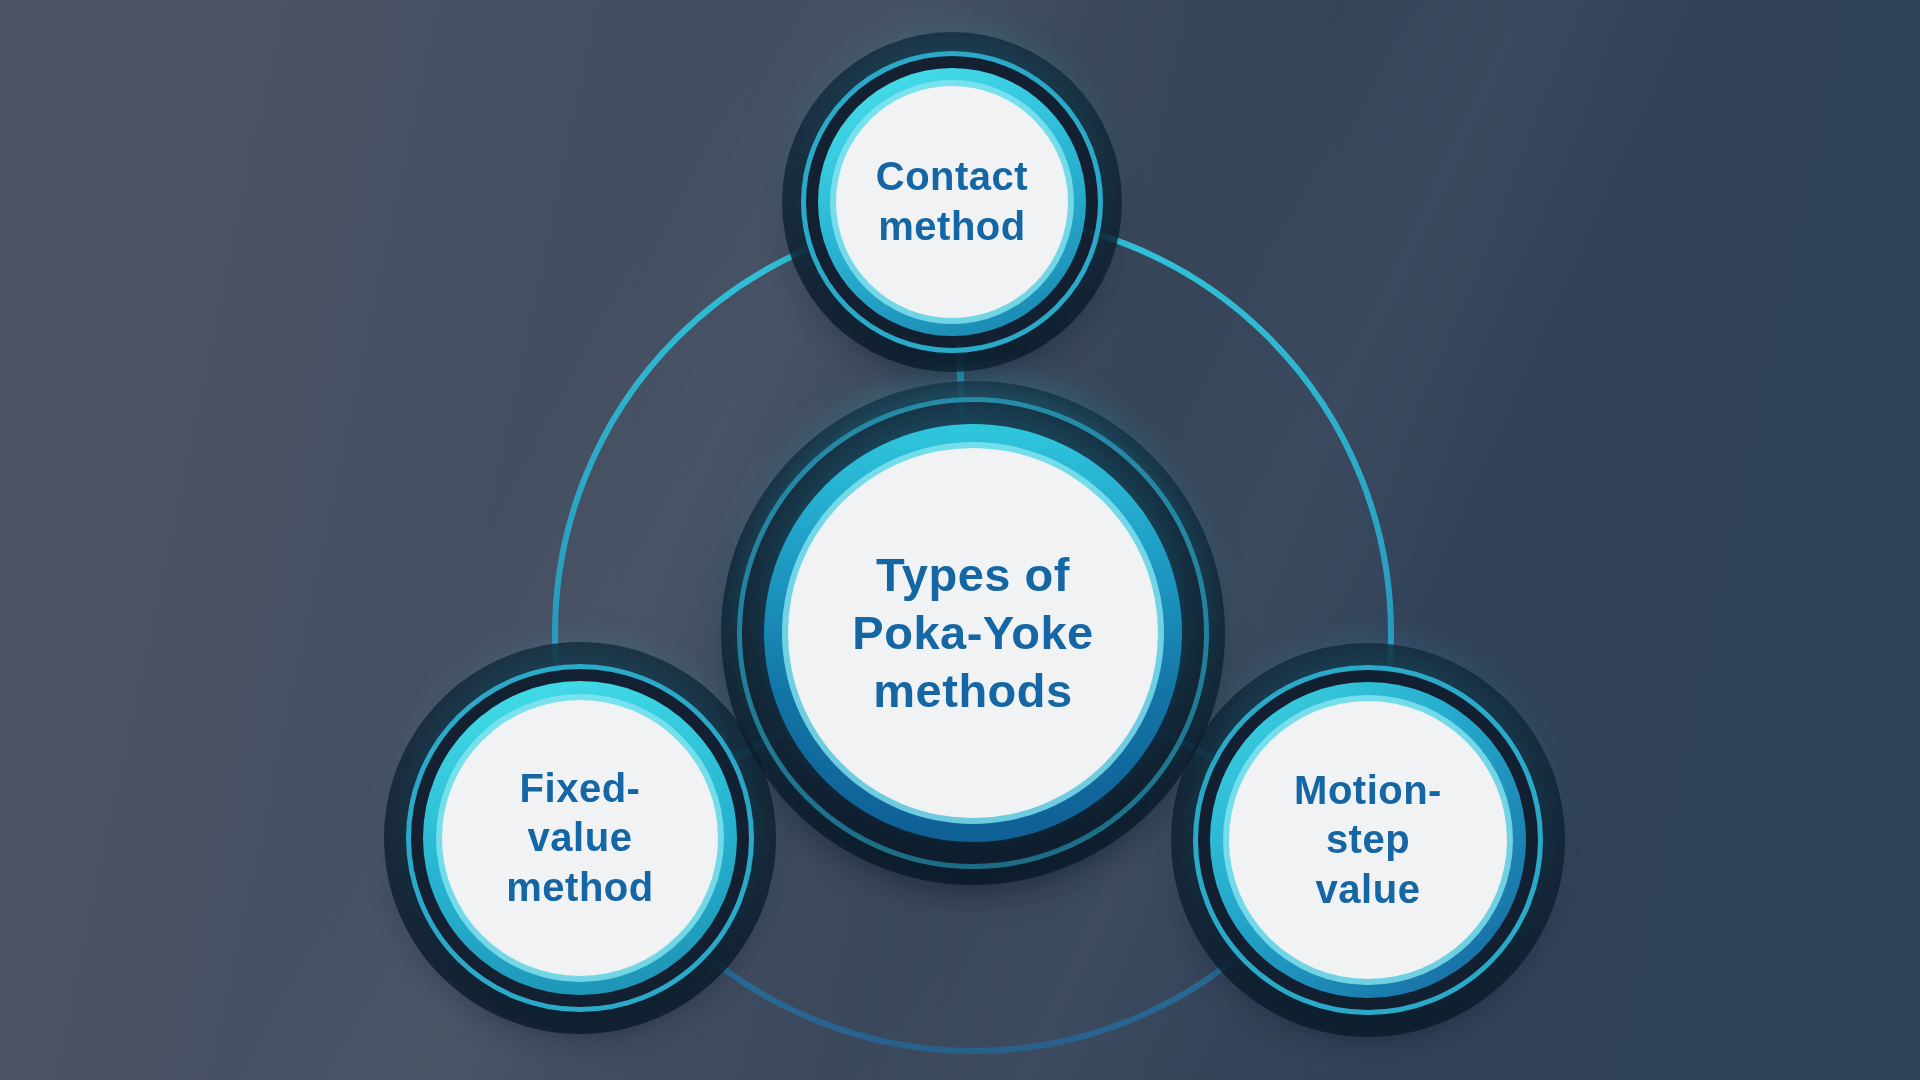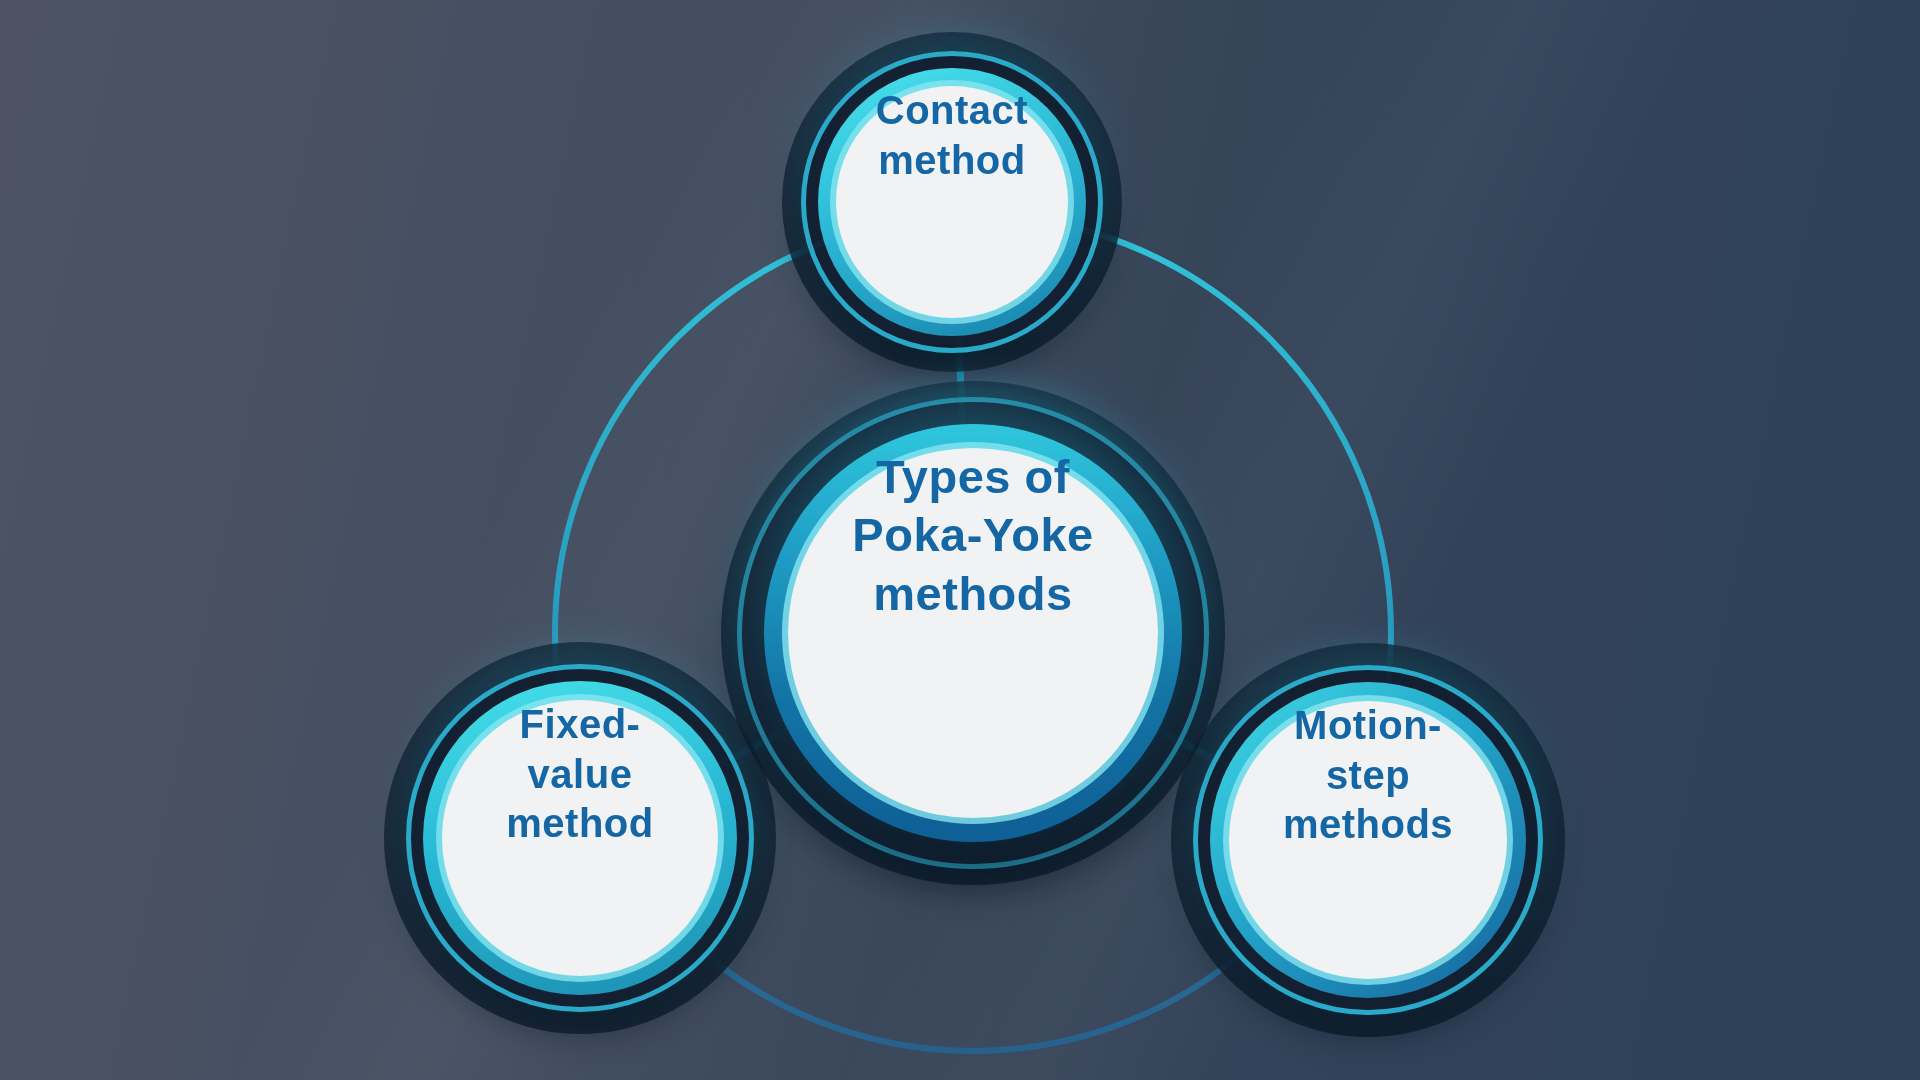--- a/index.html
+++ b/index.html
@@ -80,21 +80,21 @@
   .ringdisc {
     width: calc(var(--rr) * 2);
     height: calc(var(--rr) * 2);
   }
   .disc {
     width: calc(var(--rw) * 2);
     height: calc(var(--rw) * 2);
     background: #f0f2f3;
     box-shadow: 0 0 0 6px rgba(135,229,240,0.8);
     display: flex;
-    align-items: flex-start;
+    align-items: center;
     justify-content: center;
     text-align: center;
   }
   .label {
     font-size: var(--fs);
     font-weight: bold;
     color: #1566a4;
     line-height: 1.24;
     letter-spacing: 0.5px;
     white-space: pre-line;
@@ -165,21 +165,21 @@
     </div>
   </div>
 
   <div class="node sat-right z2" style="--cx:1368px; --cy:840px; --rh:197px; --rt:175px; --rr:158px; --rw:139px; --fs:40px;">
     <div class="halo"></div>
     <div class="thinring"></div>
     <div class="ringdisc"></div>
     <div class="disc">
       <div class="label">Motion-
 step
-methods</div>
+value</div>
     </div>
   </div>
 
   <div class="node hub z3" style="--cx:973px; --cy:633px; --rh:252px; --rt:236px; --rr:209px; --rw:185px; --fs:47px;">
     <div class="halo"></div>
     <div class="thinring"></div>
     <div class="ringdisc"></div>
     <div class="disc">
       <div class="label">Types of
 Poka-Yoke

